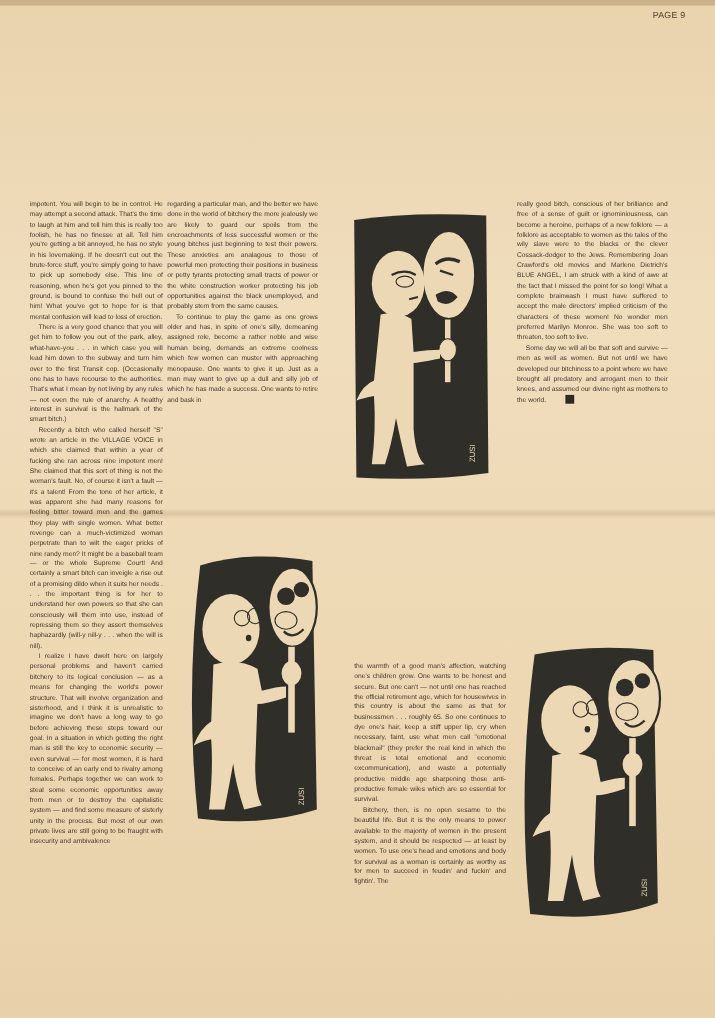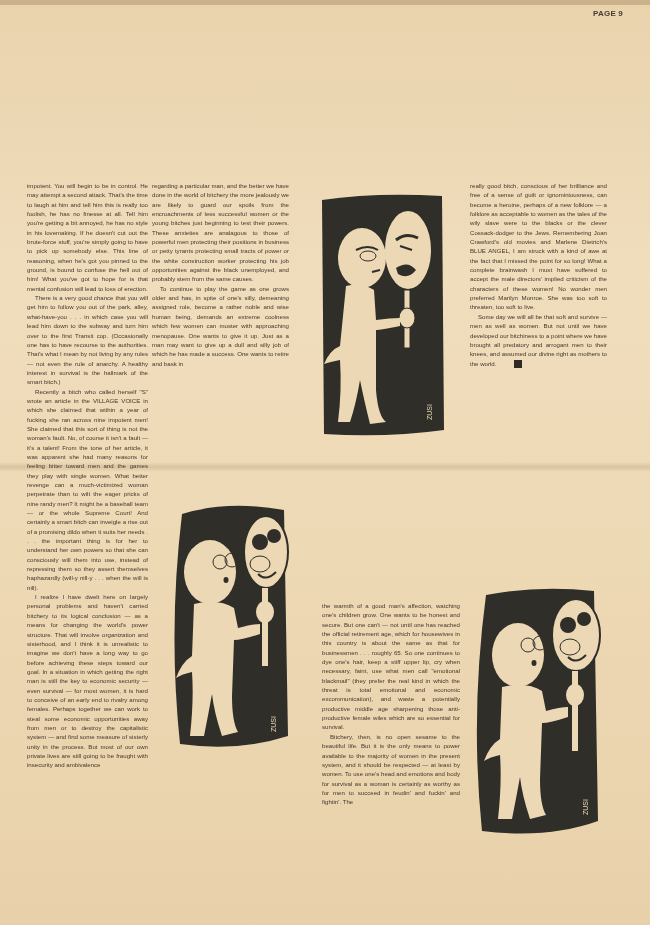--- a/index.html
+++ b/index.html
@@ -6,21 +6,21 @@
   body {
     width: 650px; height: 925px; overflow: hidden; position: relative;
     background: #ecd8b4;
     background-image: linear-gradient(180deg, #e9d3ad 0%, #f0ddbc 30%, #eed9b5 60%, #e8d1aa 100%);
     font-family: "Liberation Sans", sans-serif;
     color: #3b3027;
   }
   .top-edge { position: absolute; left: 0; top: 0; width: 650px; height: 5px; background: #bfa47c; opacity: .7; }
   .fold { position: absolute; left: 0; top: 462px; width: 650px; height: 10px;
           background: linear-gradient(180deg, rgba(160,130,90,0) 0%, rgba(160,130,90,.25) 50%, rgba(160,130,90,0) 100%); }
-  .page-num { position: absolute; right: 27px; top: 9px; font-size: 8px; font-weight: bold; color: #4a3c30; letter-spacing: .2px; }
+  .page-num { position: absolute; right: 27px; top: 9px; font-size: 8px; font-weight: normal; color: #4a3c30; letter-spacing: .2px; }
   .col {
     position: absolute; font-size: 6.1px; line-height: 9.35px; text-align: justify; color: #43372d;
     font-family: "Liberation Sans", sans-serif;
   }
   .col p { margin: 0; text-indent: 8px; }
   .col p.first { text-indent: 0; }
   #col1 { left: 27px; top: 181px; width: 121px; }
   #col2 { left: 152px; top: 181px; width: 137px; }
   #col3 { left: 470px; top: 181px; width: 137px; }
   #col4 { left: 322px; top: 601px; width: 138px; }

